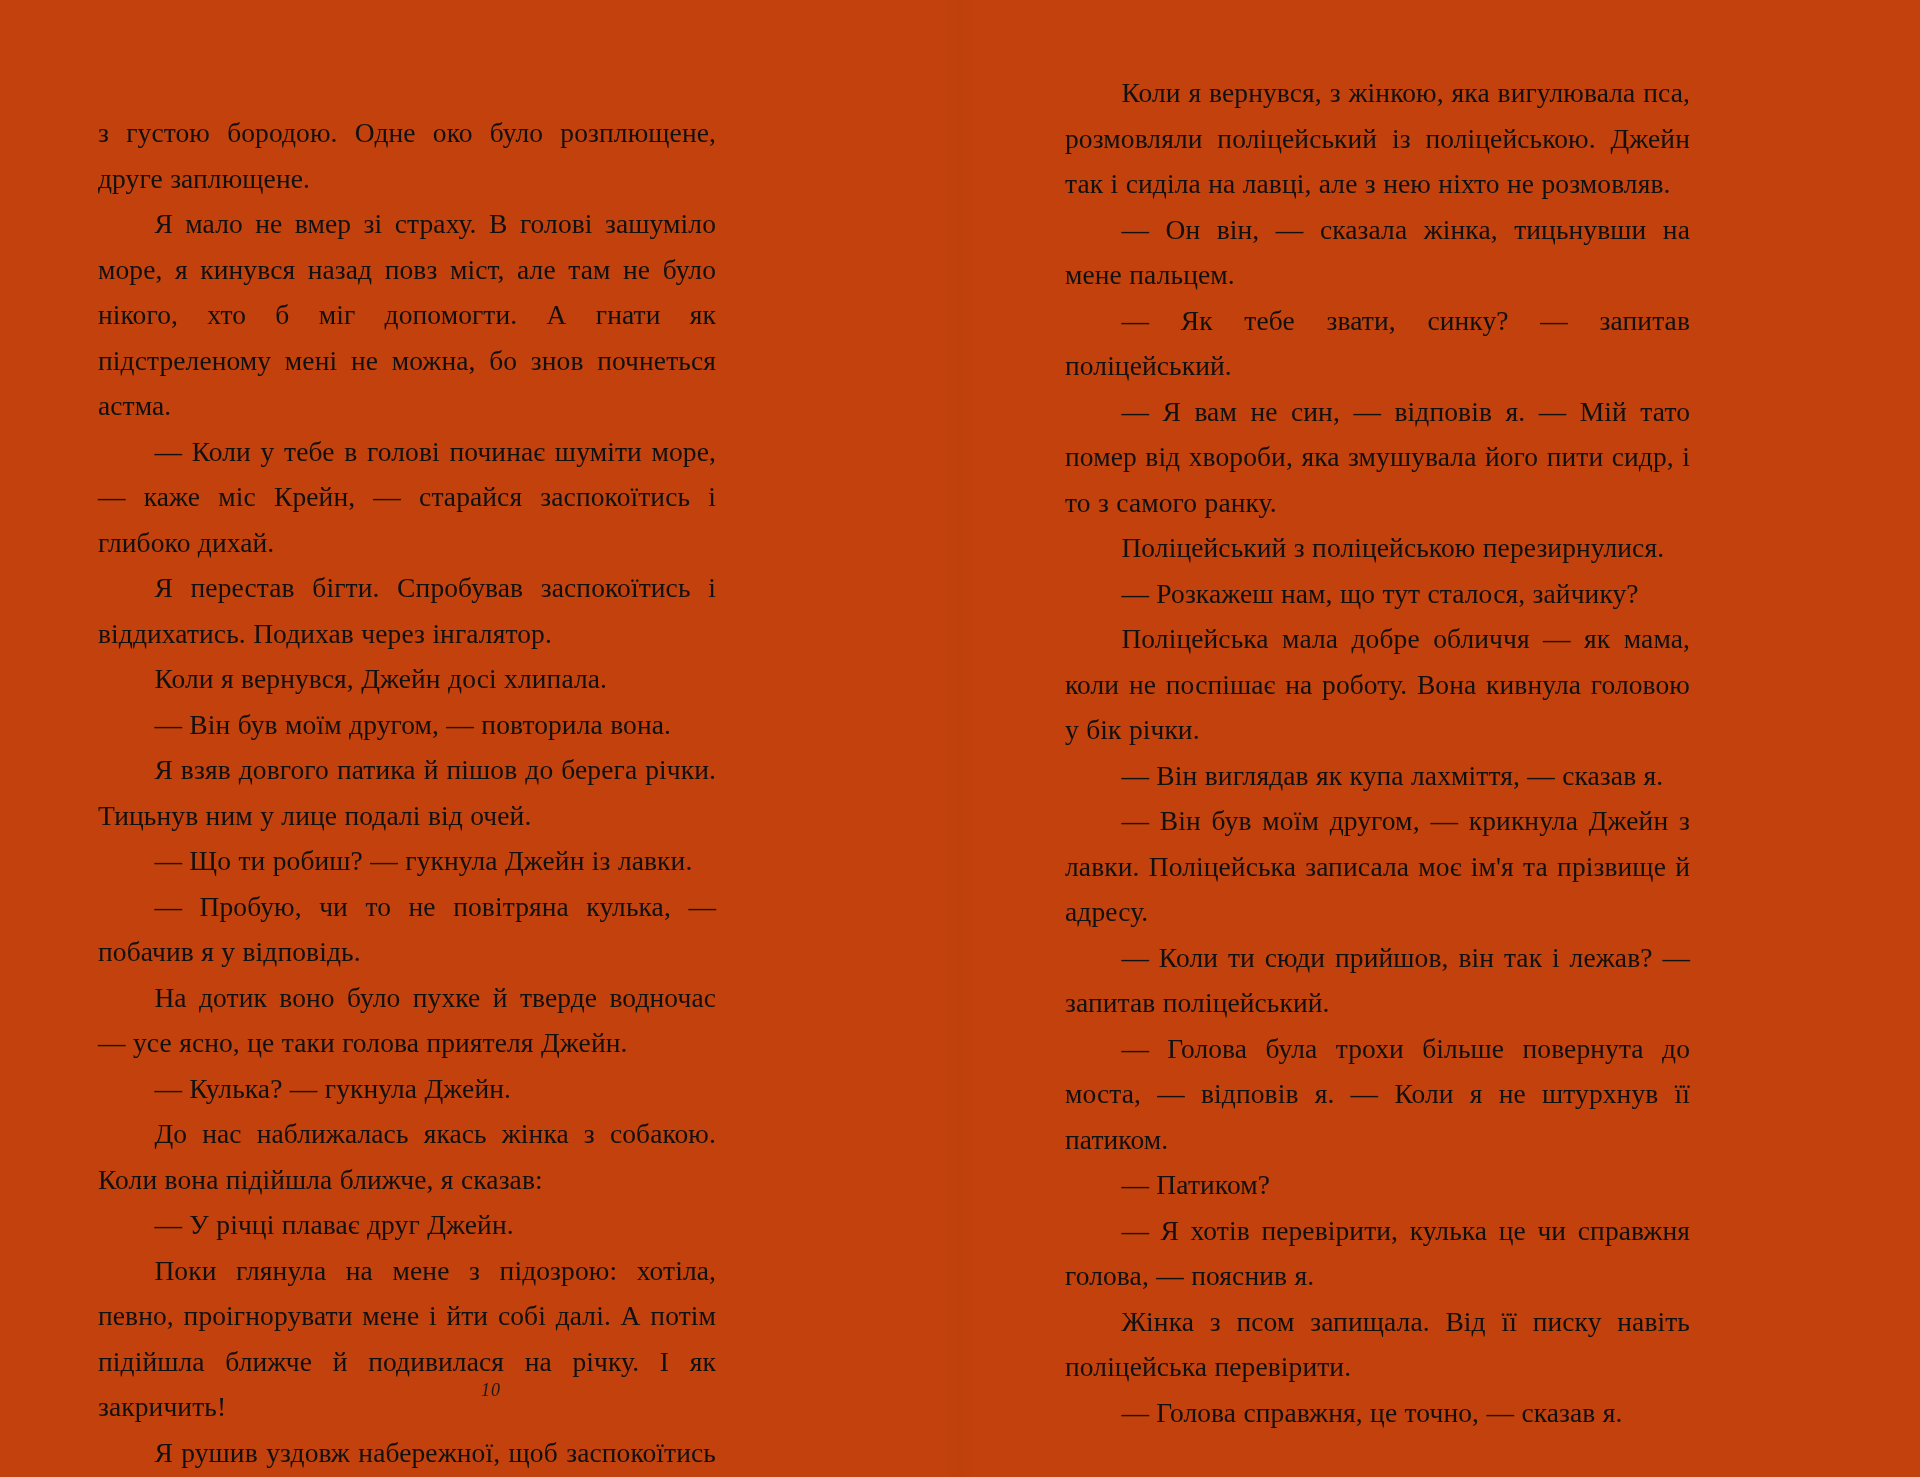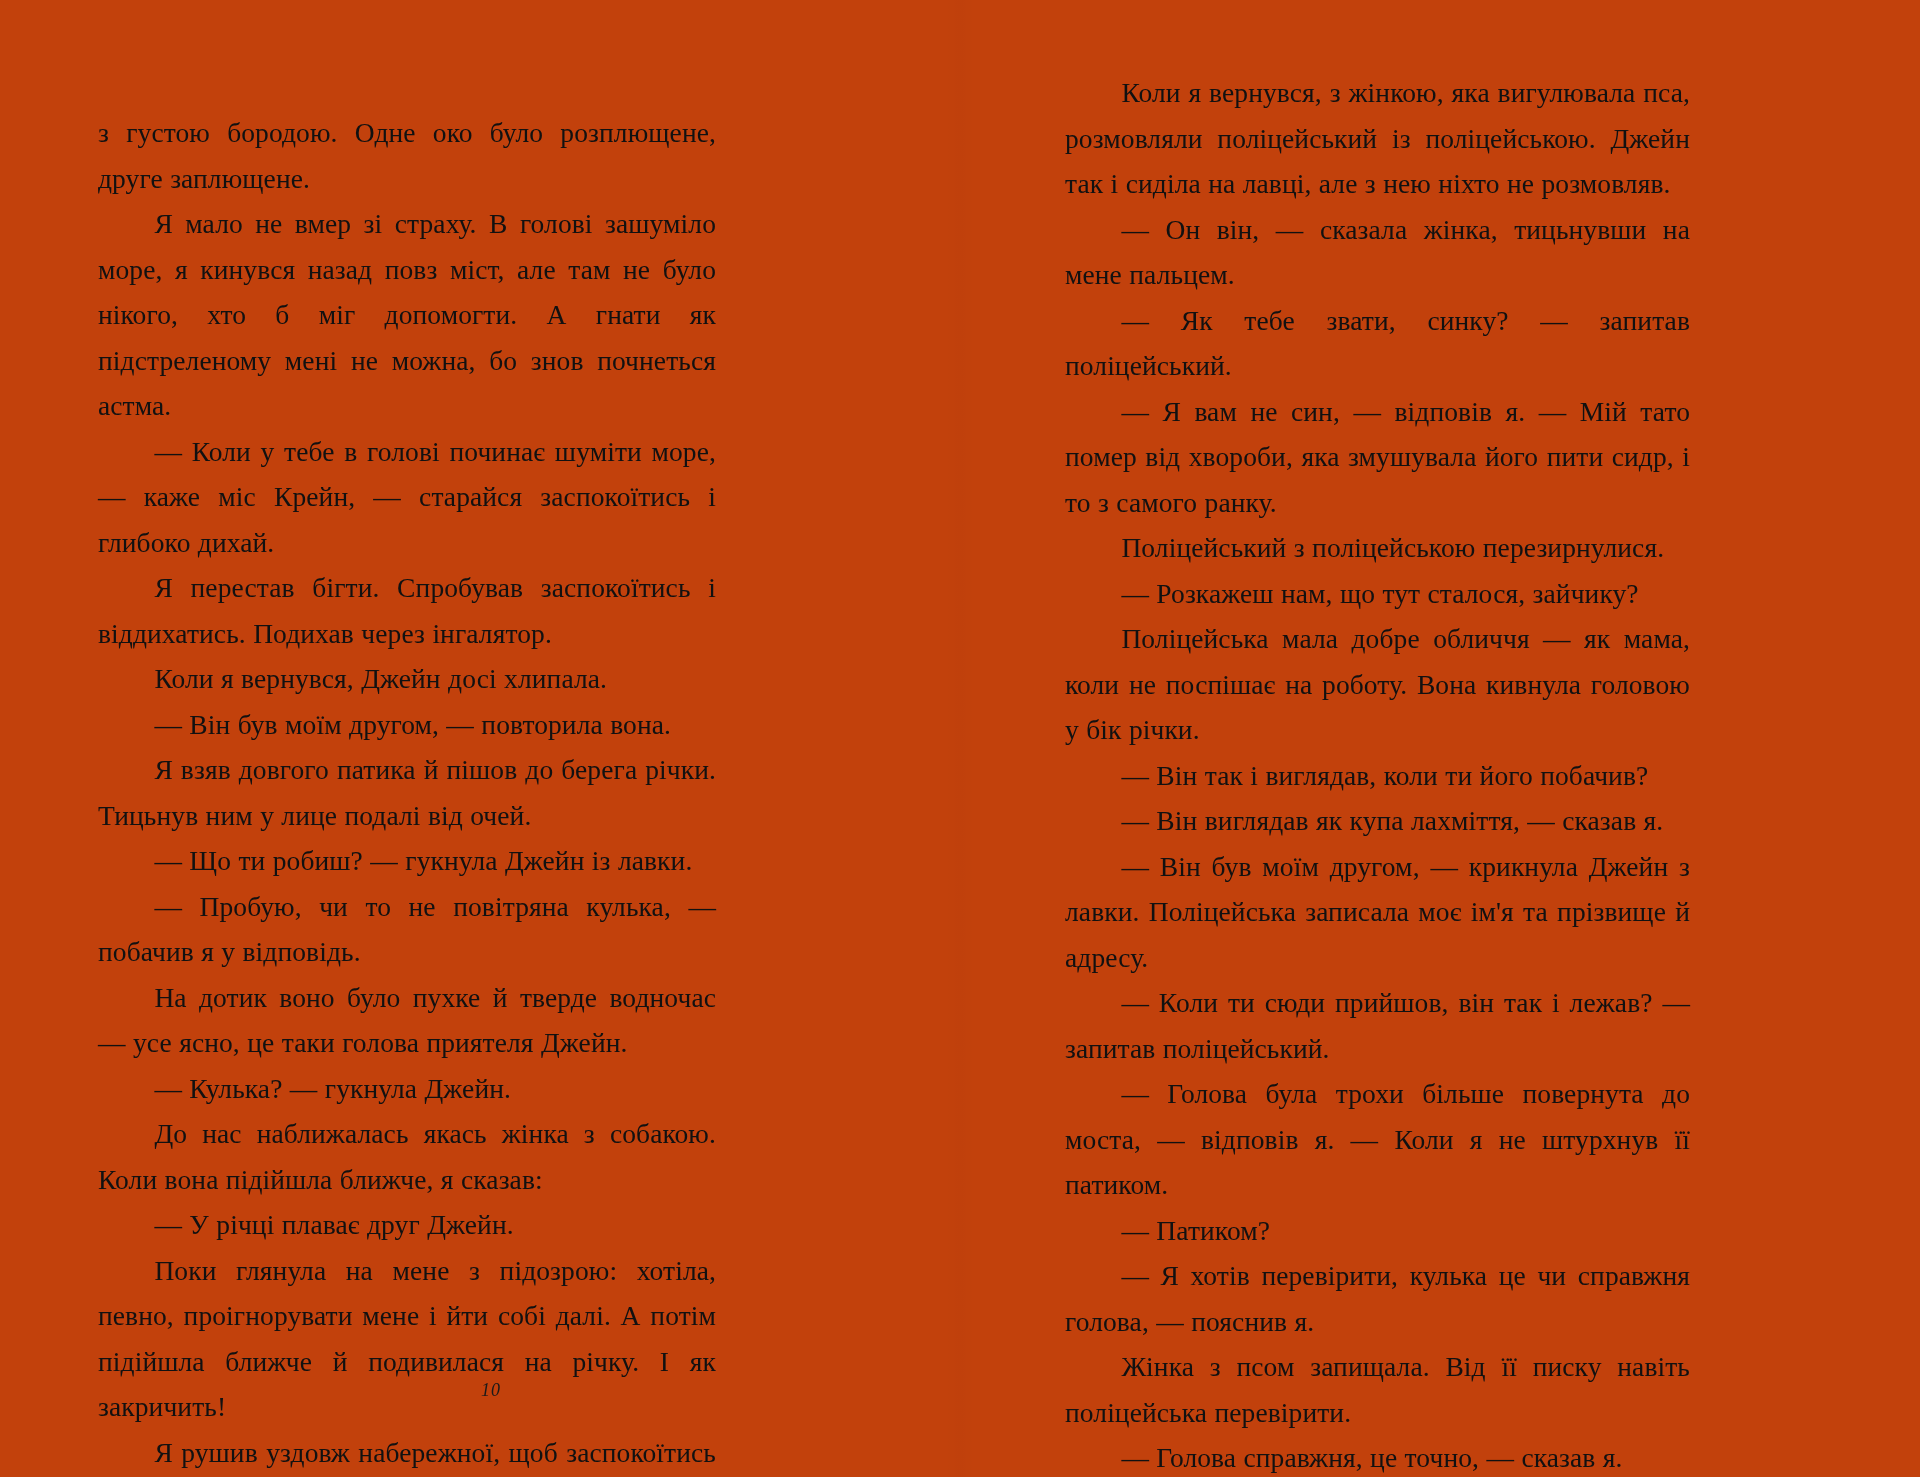--- a/index.html
+++ b/index.html
@@ -106,21 +106,20 @@
 
   <div class="page page-right">
     <div class="textblock">
       <p>Коли я вернувся, з жінкою, яка вигулювала пса, розмовляли поліцейський із поліцейською. Джейн так і сиділа на лавці, але з нею ніхто не розмовляв.</p>
       <p>— Он він, — сказала жінка, тицьнувши на мене пальцем.</p>
       <p>— Як тебе звати, синку? — запитав поліцейський.</p>
       <p>— Я вам не син, — відповів я. — Мій тато помер від хвороби, яка змушувала його пити сидр, і то з самого ранку.</p>
       <p>Поліцейський з поліцейською перезирнулися.</p>
       <p>— Розкажеш нам, що тут сталося, зайчику?</p>
       <p>Поліцейська мала добре обличчя — як мама, коли не поспішає на роботу. Вона кивнула головою у бік річки.</p>
-      <p>— Він так і виглядав, коли ти його побачив?</p>
       <p>— Він виглядав як купа лахміття, — сказав я.</p>
       <p>— Він був моїм другом, — крикнула Джейн з лавки. Поліцейська записала моє ім'я та прізвище й адресу.</p>
       <p>— Коли ти сюди прийшов, він так і лежав? — запитав поліцейський.</p>
       <p>— Голова була трохи більше повернута до моста, — відповів я. — Коли я не штурхнув її патиком.</p>
       <p>— Патиком?</p>
       <p>— Я хотів перевірити, кулька це чи справжня голова, — пояснив я.</p>
       <p>Жінка з псом запищала. Від її писку навіть поліцейська перевірити.</p>
       <p>— Голова справжня, це точно, — сказав я.</p>
 
     </div>

